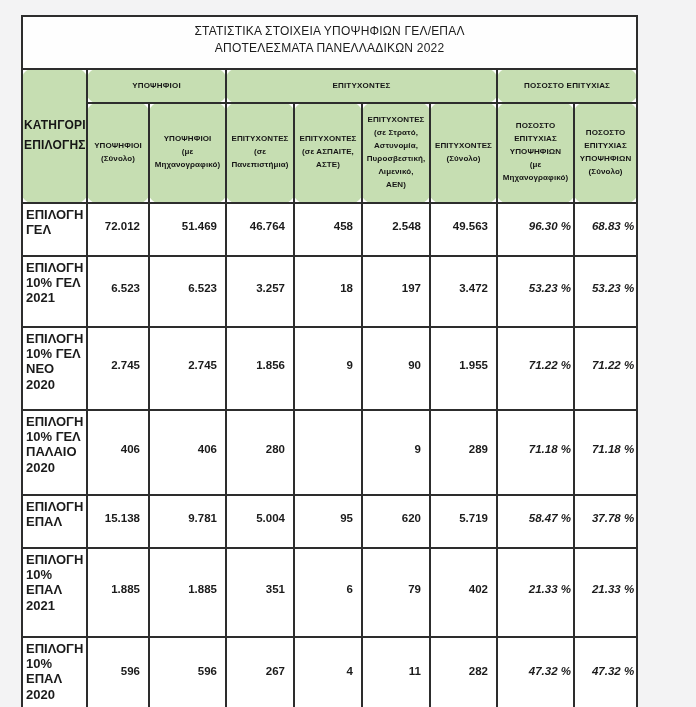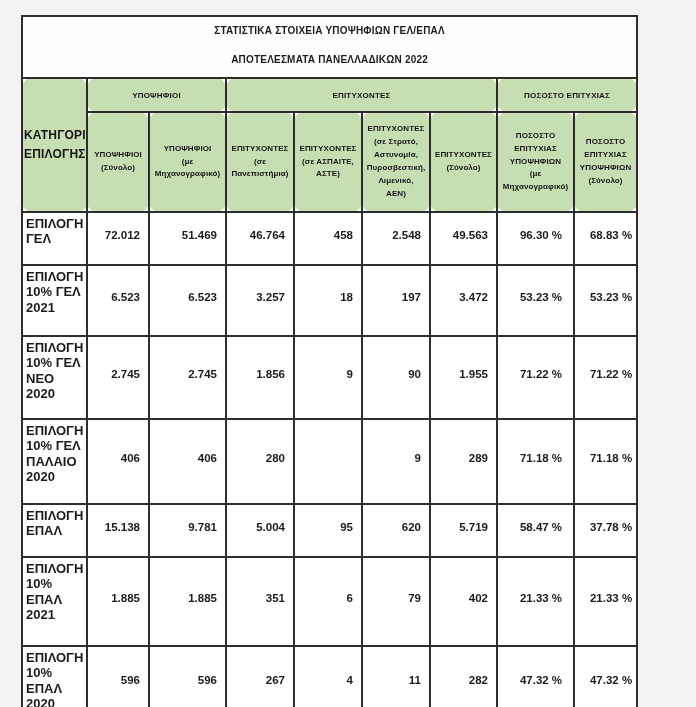--- a/index.html
+++ b/index.html
@@ -16,22 +16,22 @@
     border-collapse: collapse;
     table-layout: fixed;
     width: 615px;
     margin: 15px 0 0 21px;
     background: #ffffff;
   }
   table.stats td { border: 2px solid #2d2d2d; overflow: hidden; }
 
   
   td.title-cell { text-align: center; vertical-align: top; padding: 8px 0 12px 0; background: #fefefe; }
-  .title-line { font-weight: bold; font-size: 10px; letter-spacing: 0.2px; line-height: 1.15; }
-  .title-line + .title-line { margin-top: 17px; }
+  .title-line { font-weight: normal; font-size: 12px; letter-spacing: 0.2px; line-height: 1.15; }
+  .title-line + .title-line { margin-top: 3px; }
 
   
   td.hdr {
     background: #c6deb2;
     font-weight: bold;
     text-align: center;
     vertical-align: middle;
     white-space: pre-line;
     color: #161616;
     border-radius: 10px;
@@ -46,21 +46,21 @@
     text-align: left; vertical-align: top;
     padding: 3px 1px 0 3px;
     white-space: pre-line; line-height: 1.18;
   }
   td.num {
     font-weight: bold; font-size: 11.5px;
     text-align: right; vertical-align: middle;
     padding-right: 8px; padding-bottom: 8px; padding-left: 13px;
   }
   td.pct {
-    text-align: center;
+    font-style: italic;
     padding-right: 2px;
   }
   tr.r1 td { height: 42px; }
   tr.r2 td { height: 60px; }
   tr.r3 td { height: 72px; }
   tr.r4 td { height: 74px; }
   tr.r5 td { height: 42px; }
   tr.r6 td { height: 78px; }
   tr.r7 td { height: 64px; }
 </style>

